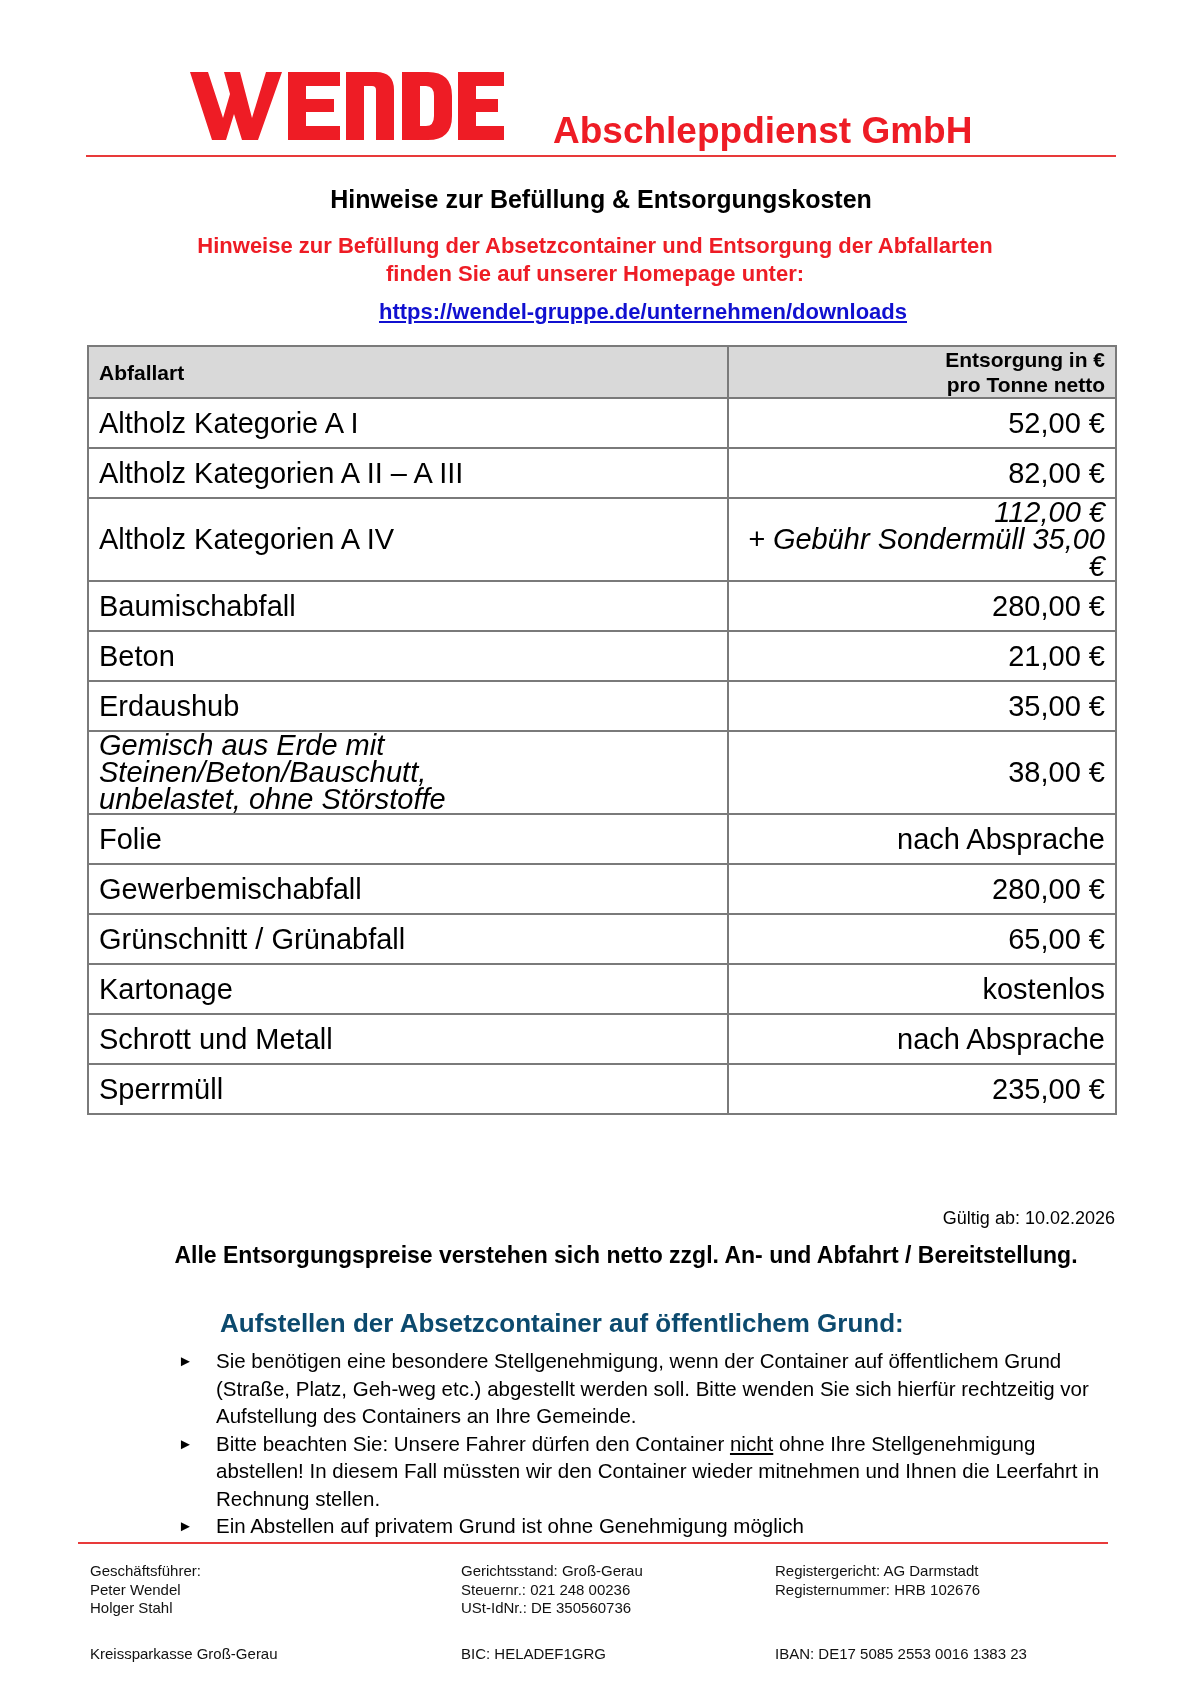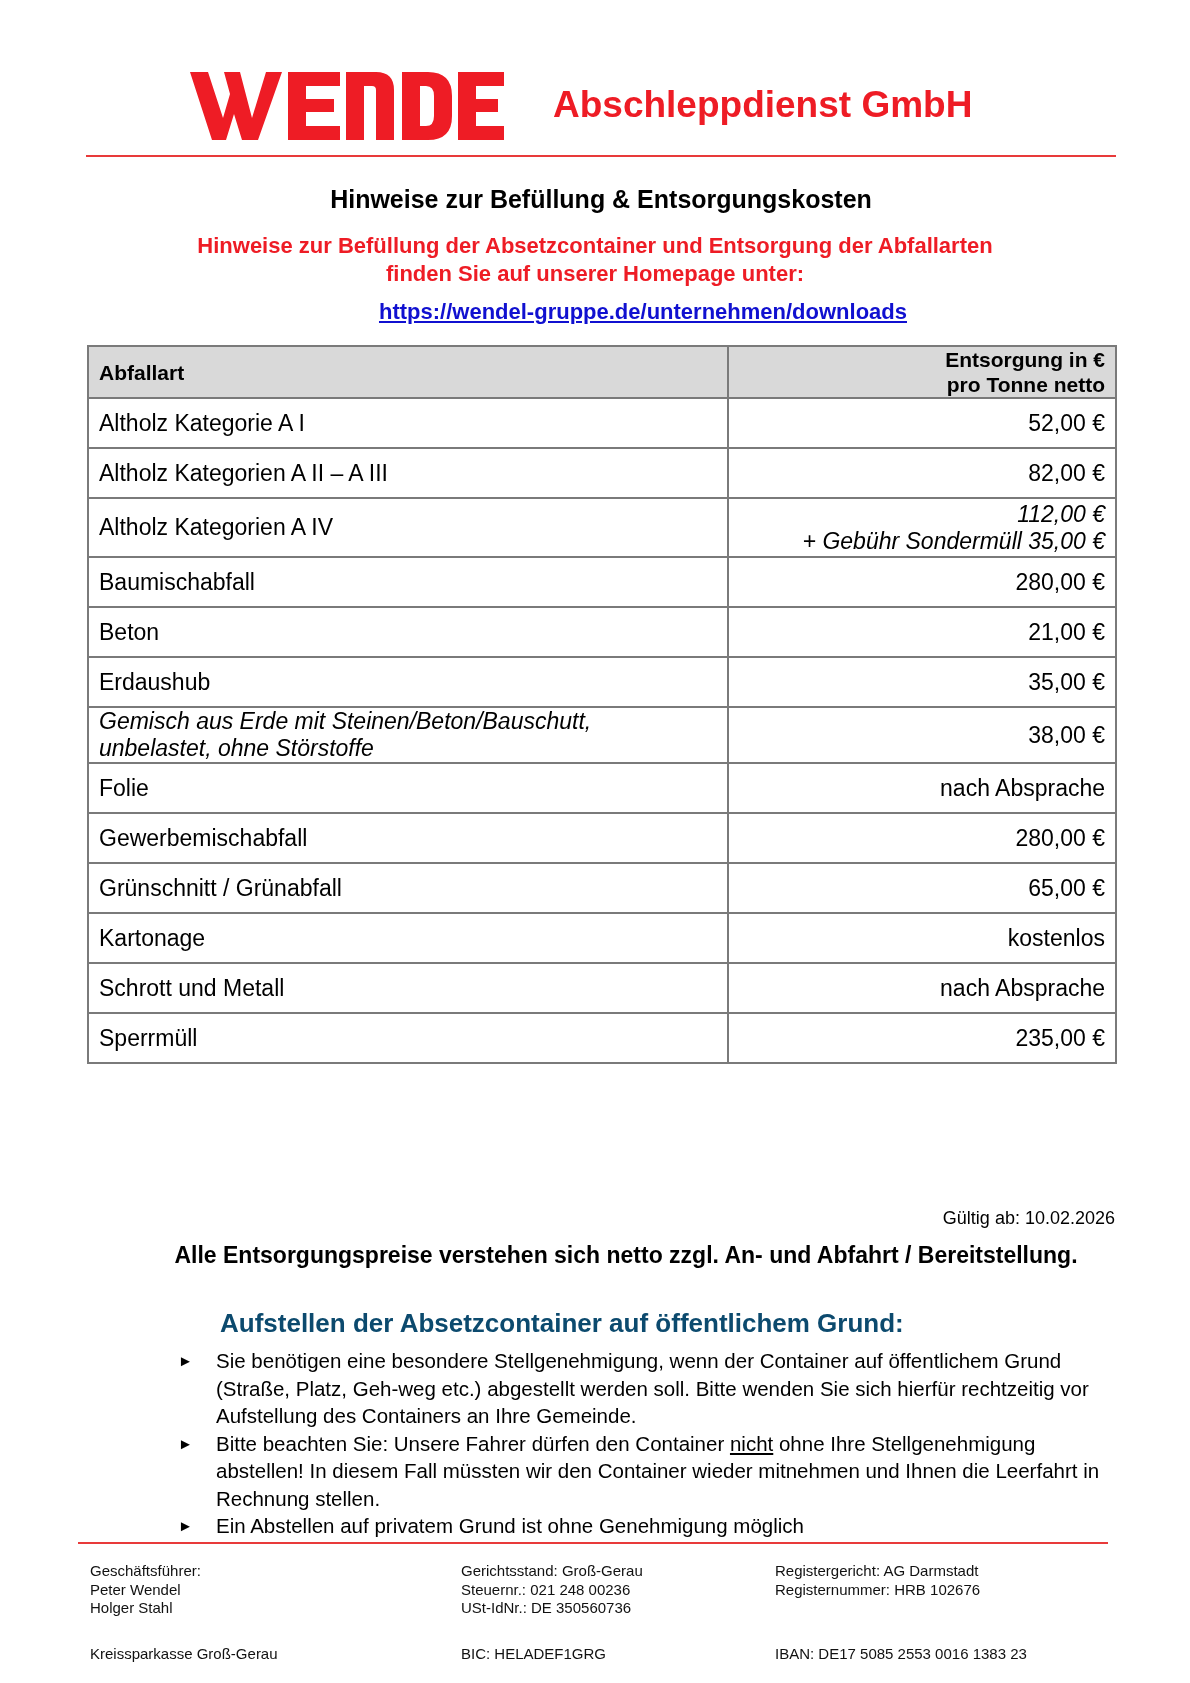--- a/index.html
+++ b/index.html
@@ -2,32 +2,32 @@
 <html><head>
 <meta charset="utf-8">
 <style>
   html, body { margin: 0; padding: 0; background: #ffffff; }
   body { width: 1190px; height: 1683px; position: relative; overflow: hidden;
          font-family: "Liberation Sans", sans-serif; color: #000; }
   .abs { position: absolute; }
 
   
   #logo { left: 190px; top: 72px; width: 345px; height: 68px; }
-  #company-name { left: 553px; top: 84px; font-size: 37px; font-weight: bold; color: #ee1c25; white-space: nowrap; }
+  #company-name { left: 553px; top: 110px; font-size: 37px; font-weight: bold; color: #ee1c25; white-space: nowrap; }
   .red-rule { height: 0; border-top: 2px solid #e83a3a; }
   #header-rule { left: 86px; top: 155px; width: 1030px; }
 
   #doc-title { left: 0; width: 1190px; top: 185px; text-align: center; font-size: 25px; font-weight: bold; padding-left: 6px; }
   #red-note { left: 0; width: 1190px; top: 232px; text-align: center; font-size: 22px; font-weight: bold; color: #ee1c25; line-height: 28px; }
   #download-link { left: 0; width: 1190px; top: 299px; text-align: center; font-size: 22px; font-weight: bold; padding-left: 48px; }
   #download-link a { color: #1010d0; text-decoration: underline; }
 
   
   #price-table { left: 87px; top: 345px; width: 1028px; border-collapse: collapse; table-layout: fixed; }
-  #price-table td, #price-table th { border: 2px solid #7a7a7a; font-size: 23px; padding: 0 10px; font-weight: normal; }
+  #price-table td, #price-table th { border: 2px solid #7a7a7a; font-size: 29px; padding: 0 10px; font-weight: normal; }
   #price-table th { background: #d9d9d9; font-weight: bold; font-size: 21px; height: 49px; line-height: 25px; }
   #price-table th.c1 { text-align: left; }
   #price-table th.c2 { text-align: right; }
   #price-table td.c1 { text-align: left; }
   #price-table td.c2 { text-align: right; }
   #price-table tr.row { height: 50px; }
   #price-table tr.row.tall { height: 59px; }
   #price-table tr.row.mid { height: 54px; }
   .two-line { line-height: 27px; font-style: italic; }
   col.col1 { width: 640px; }

